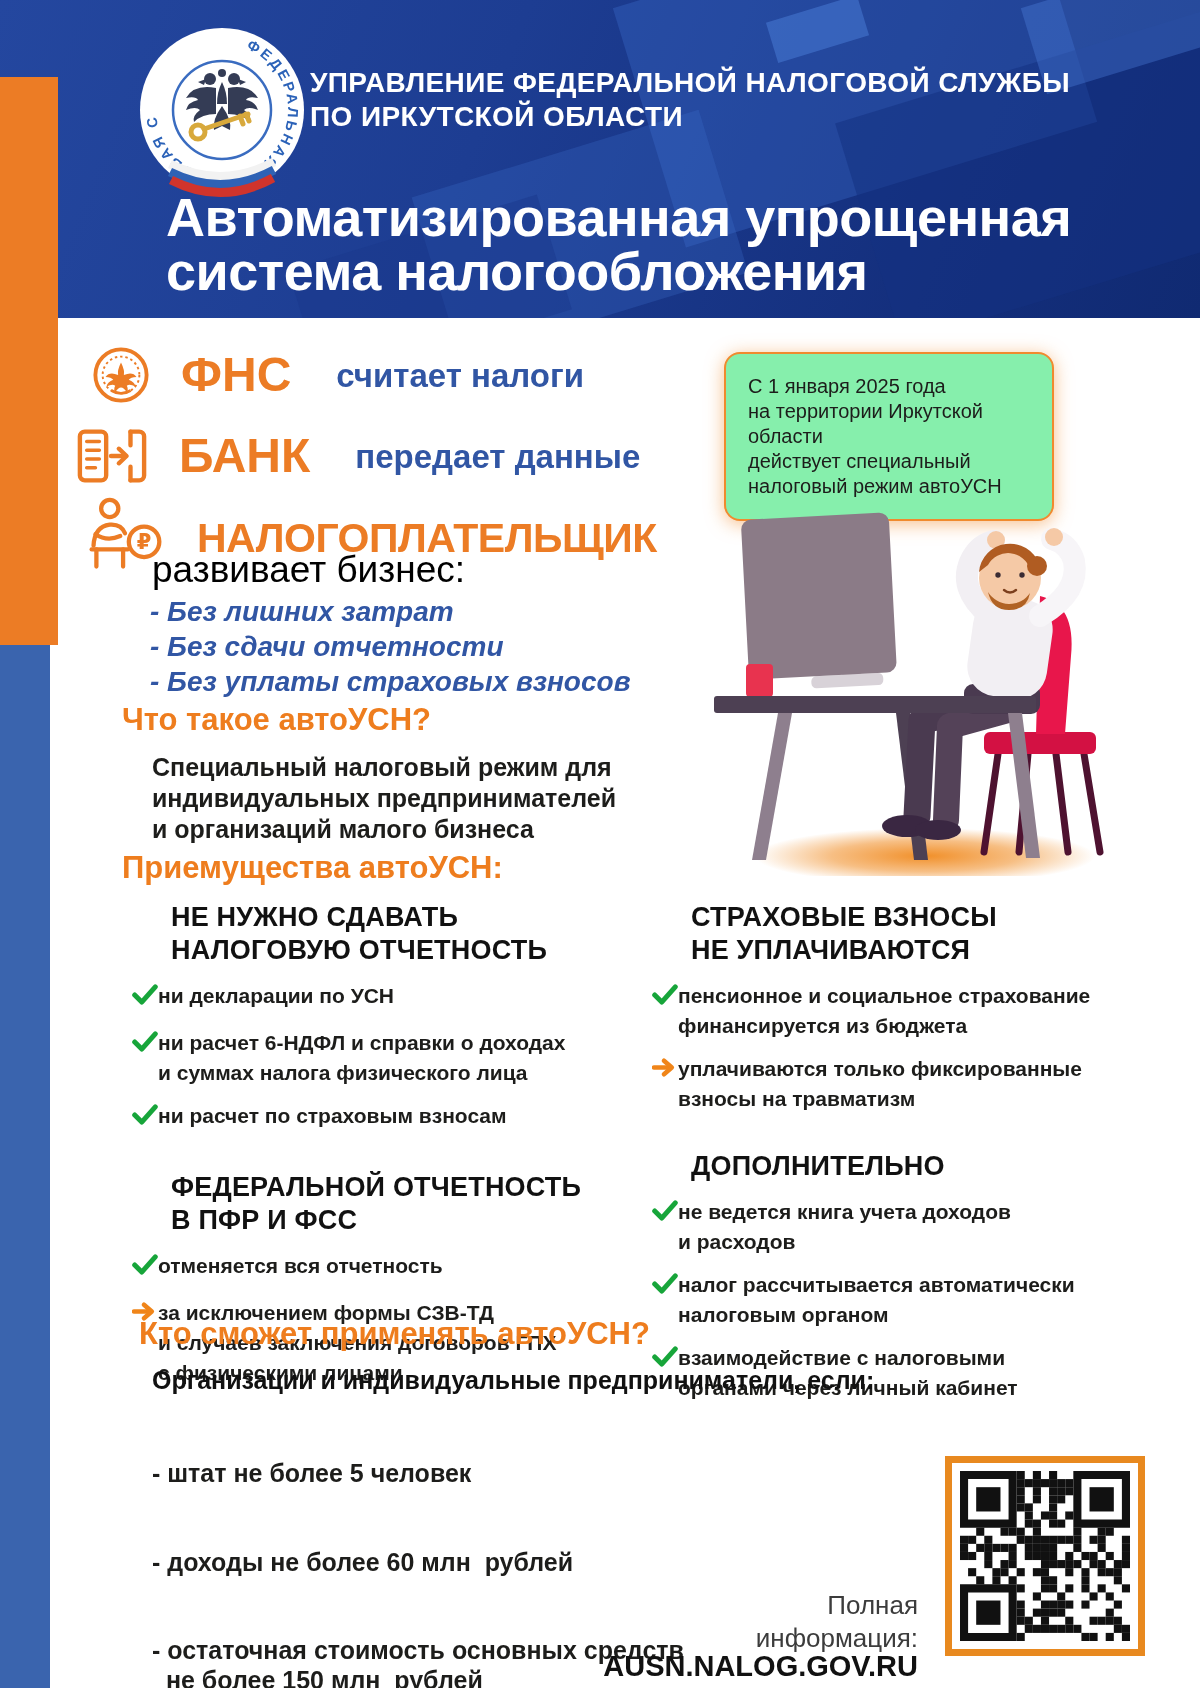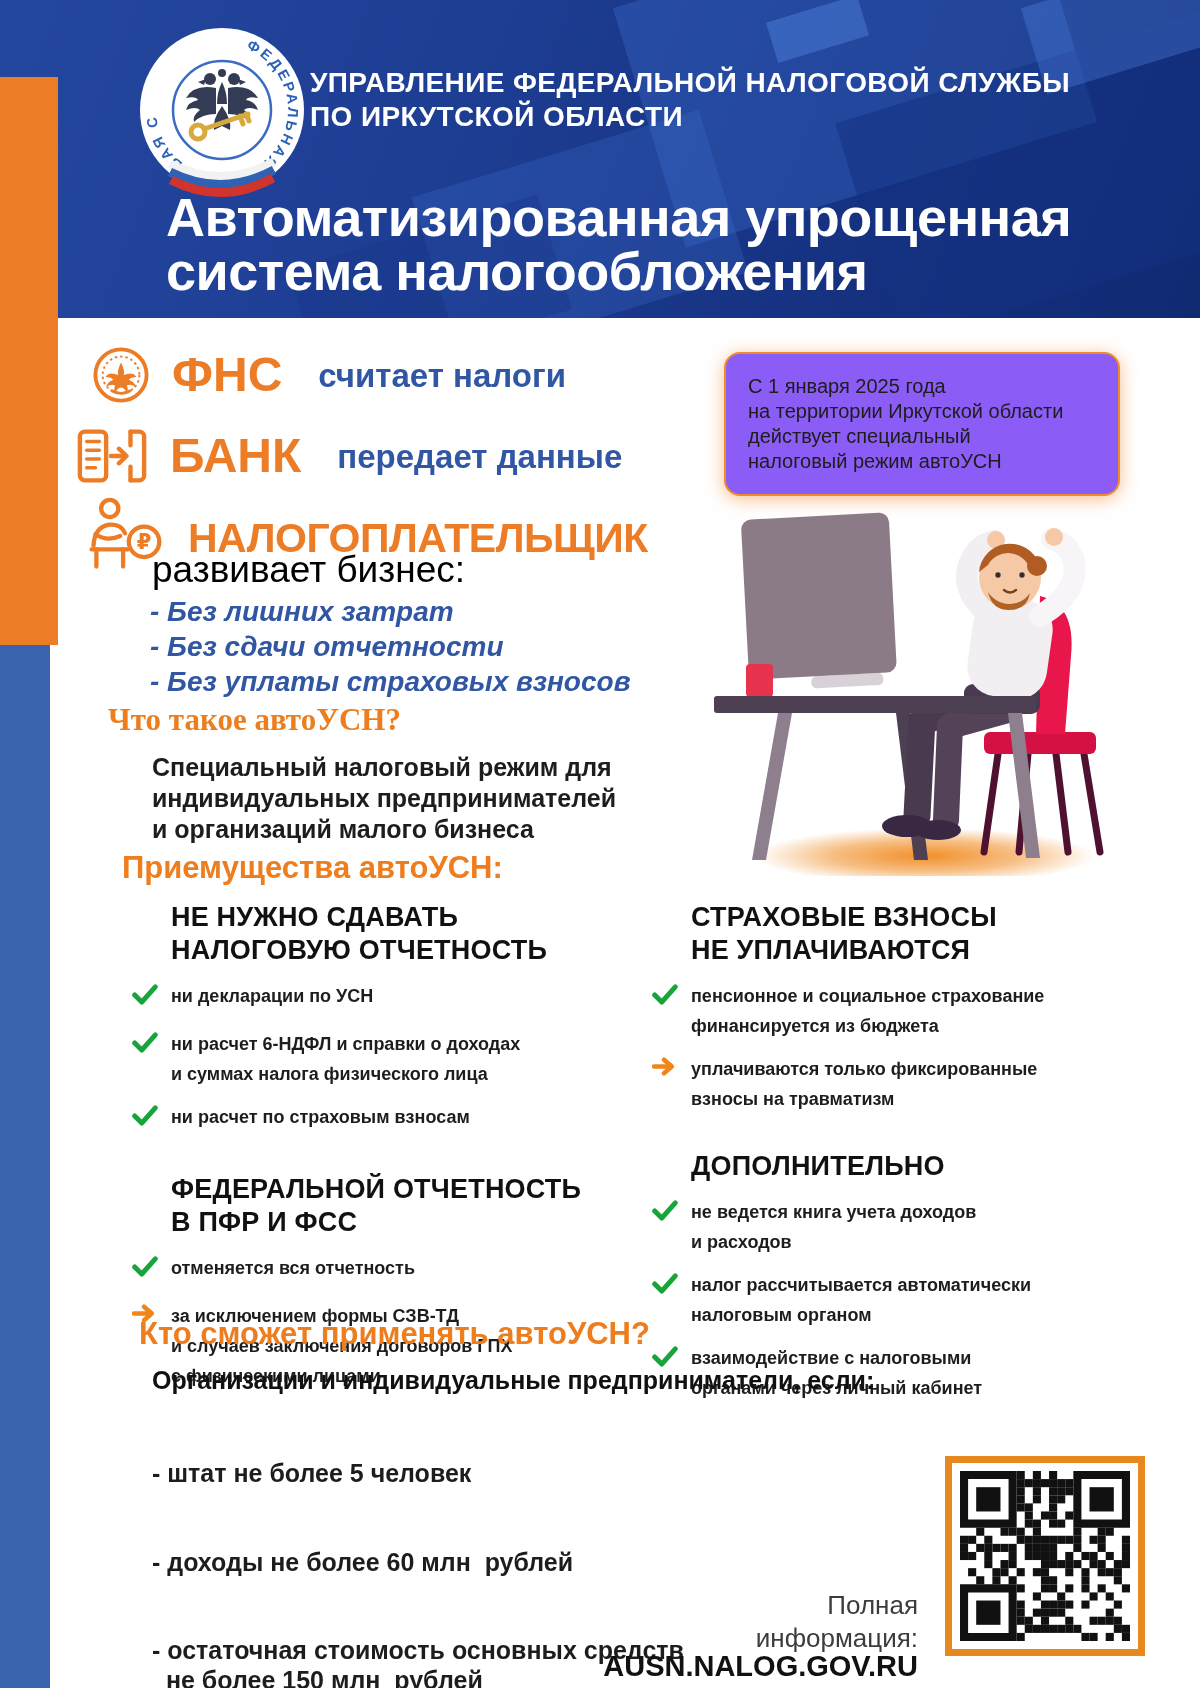--- a/index.html
+++ b/index.html
@@ -12,48 +12,48 @@
           background:linear-gradient(112deg,#24479f 0%,#1d3d92 40%,#142f7d 78%,#102a72 100%);}
   .hshape{position:absolute;transform:rotate(-17deg);}
   .org{left:310px;top:66px;color:#ffffff;font-weight:bold;font-size:28px;line-height:34px;letter-spacing:.4px;}
   .main-title{left:166px;top:190px;color:#ffffff;font-weight:bold;font-size:54px;line-height:54px;letter-spacing:-.5px;}
 
   
   .rail-orange{left:0;top:77px;width:58px;height:568px;background:#ec7c25;}
   .rail-blue{left:0;top:645px;width:50px;height:1043px;background:#3a64ae;}
 
   
-  .actor{display:flex;align-items:center;gap:22px;}
+  .actor{display:flex;align-items:center;gap:31px;}
   .actor .nm{color:#ec7c25;font-weight:bold;line-height:1;}
   .actor .act{color:#3156a4;font-weight:bold;font-size:33px;line-height:1;margin-left:14px;}
   .a1{left:92px;top:346px;} .a1 .nm{font-size:48px;}
   .a2{left:76px;top:424px;} .a2 .nm{font-size:48px;}
   .a3{left:84px;top:496px;} .a3 .nm{font-size:41px;letter-spacing:-.5px;}
   .dev-line{left:152px;top:549px;color:#000000;font-weight:normal;font-size:37px;}
   .bullets{left:150px;top:594px;color:#3156a4;font-weight:bold;font-style:italic;font-size:28px;line-height:35px;white-space:pre-wrap;}
 
   
-  .notice{left:724px;top:352px;width:396px;box-sizing:border-box;background:#8b5cf6;
+  .notice{left:724px;top:352px;width:330px;box-sizing:border-box;background:#86efac;
           border:2px solid #f08a2e;border-radius:16px;box-shadow:0 3px 18px rgba(240,138,46,.55);
           padding:20px 22px;font-size:20px;line-height:25px;color:#1d1d1b;white-space:pre-wrap;}
 
   
   .oh{color:#ee7d1e;font-weight:bold;font-size:31px;}
-  .what-h{left:108px;top:702px;font-family:Liberation Serif, serif;}
+  .what-h{left:122px;top:702px;}
   .what-t{left:152px;top:752px;font-size:25px;font-weight:bold;line-height:31px;white-space:pre-wrap;}
   .adv-h{left:122px;top:850px;}
   .elig-h{left:139px;top:1316px;}
 
   
   .col{width:515px;}
   .col1{left:132px;top:901px;}
   .col2{left:652px;top:901px;}
   .sec + .sec{margin-top:36px;}
   .sec h3{margin:0 0 14px 39px;font-size:27px;line-height:33px;font-weight:bold;color:#111;white-space:pre-wrap;letter-spacing:.2px;}
-  .item{display:flex;gap:13px;margin-bottom:13px;font-size:18px;font-weight:bold;line-height:30px;white-space:pre-wrap;}
+  .item{display:flex;gap:0;margin-bottom:13px;font-size:21px;font-weight:bold;line-height:30px;white-space:pre-wrap;}
   .item .mk{flex:0 0 26px;margin-top:2px;}
 
   
   .elig-intro{left:152px;top:1366px;font-size:25px;font-weight:bold;color:#111;}
   .elig-list{left:152px;top:1400px;font-size:25px;font-weight:bold;line-height:29.5px;white-space:pre-wrap;}
 
   
   .info-label{left:618px;top:1589px;width:300px;text-align:right;font-size:26px;color:#3c3c3c;line-height:33px;white-space:pre-wrap;}
   .info-url{left:458px;top:1650px;width:460px;text-align:right;font-size:29px;font-weight:bold;color:#111;}
   .qr-box{left:945px;top:1456px;width:200px;height:200px;box-sizing:border-box;border:7px solid #e8891f;background:#fff;padding:8px;}

